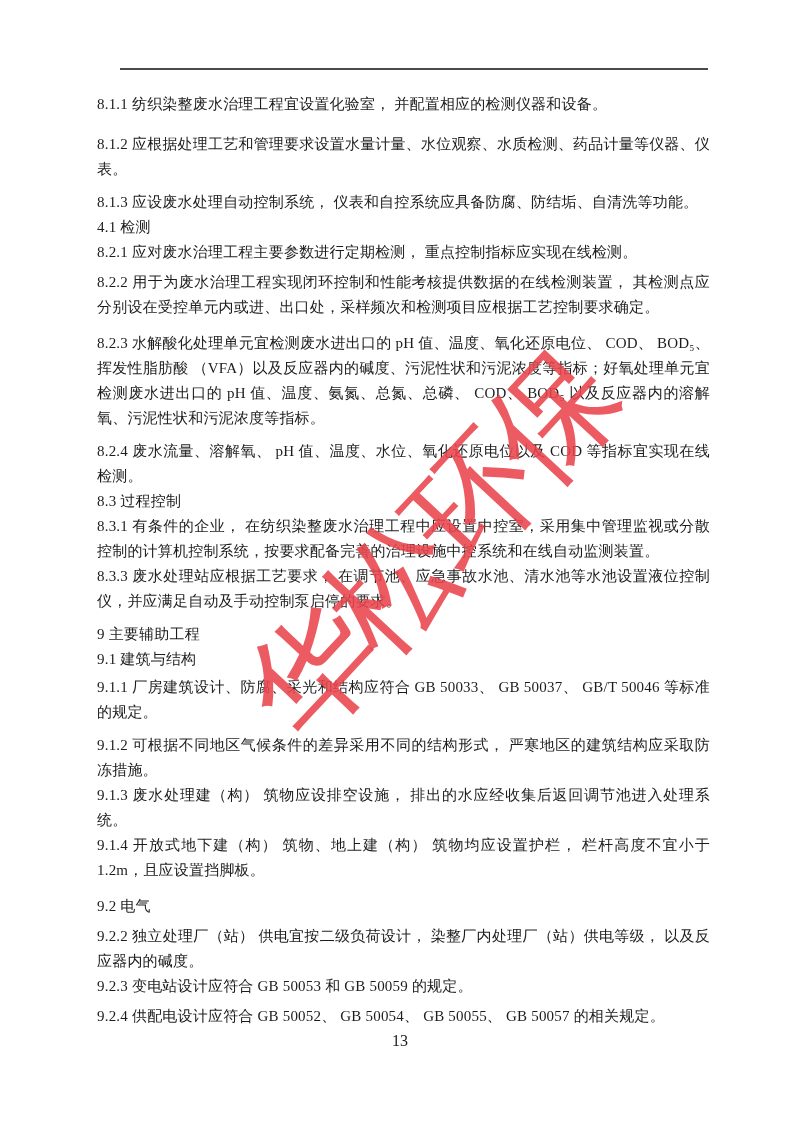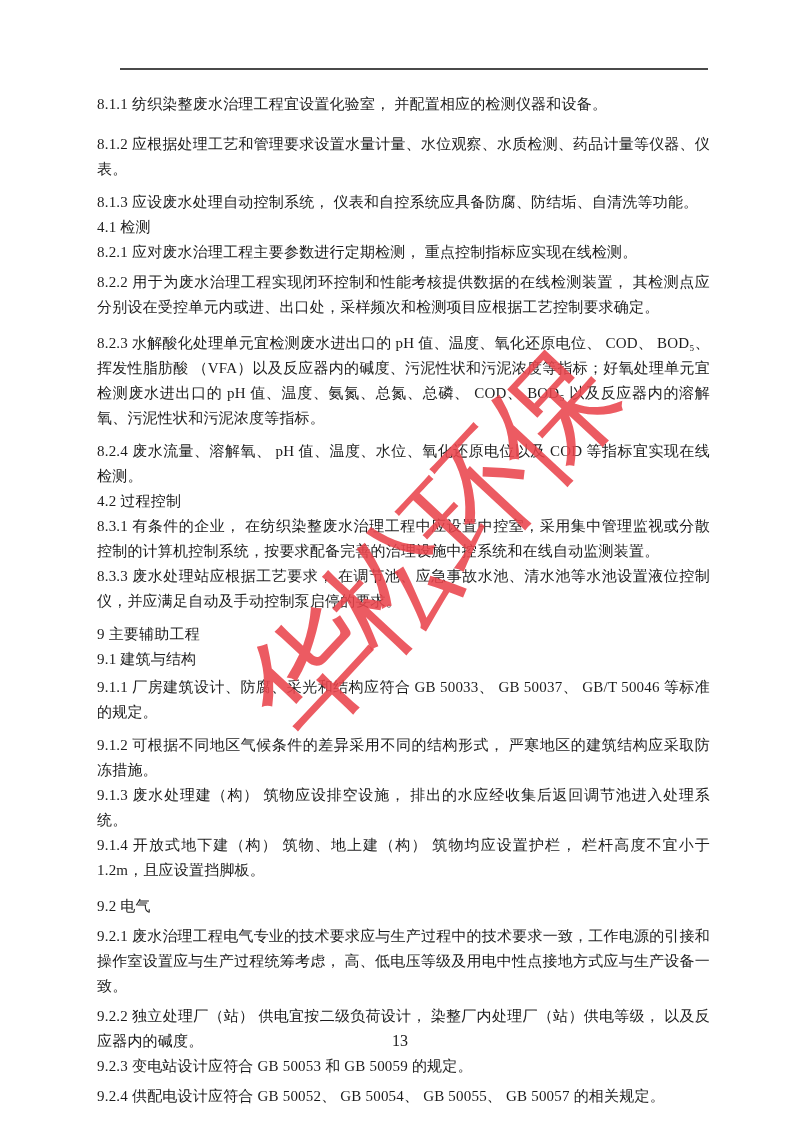--- a/index.html
+++ b/index.html
@@ -79,31 +79,30 @@
 
   <div class="content">
     <p class="mb15">8.1.1 纺织染整废水治理工程宜设置化验室， 并配置相应的检测仪器和设备。</p>
     <p class="mb8">8.1.2 应根据处理工艺和管理要求设置水量计量、水位观察、水质检测、药品计量等仪器、仪表。</p>
     <p class="mb0">8.1.3 应设废水处理自动控制系统， 仪表和自控系统应具备防腐、防结垢、自清洗等功能。</p>
     <p class="mb0">4.1 检测</p>
     <p class="mb5">8.2.1 应对废水治理工程主要参数进行定期检测， 重点控制指标应实现在线检测。</p>
     <p class="mb11">8.2.2 用于为废水治理工程实现闭环控制和性能考核提供数据的在线检测装置， 其检测点应分别设在受控单元内或进、出口处，采样频次和检测项目应根据工艺控制要求确定。</p>
     <p class="mb8">8.2.3 水解酸化处理单元宜检测废水进出口的 pH 值、温度、氧化还原电位、 COD、 BOD₅、挥发性脂肪酸 （VFA）以及反应器内的碱度、污泥性状和污泥浓度等指标；好氧处理单元宜检测废水进出口的 pH 值、温度、氨氮、总氮、总磷、 COD、 BOD₅ 以及反应器内的溶解氧、污泥性状和污泥浓度等指标。</p>
     <p class="mb0">8.2.4 废水流量、溶解氧、 pH 值、温度、水位、氧化还原电位以及 COD 等指标宜实现在线检测。</p>
-    <p class="mb0">4.2 过程控制</p>
+    <p class="mb0">8.3 过程控制</p>
     <p class="mb0">8.3.1 有条件的企业， 在纺织染整废水治理工程中应设置中控室，采用集中管理监视或分散控制的计算机控制系统，按要求配备完善的治理设施中控系统和在线自动监测装置。</p>
     <p class="mb8">8.3.3 废水处理站应根据工艺要求， 在调节池、应急事故水池、清水池等水池设置液位控制仪，并应满足自动及手动控制泵启停的要求。</p>
     <p class="mb0">9 主要辅助工程</p>
     <p class="mb3">9.1 建筑与结构</p>
     <p class="mb8">9.1.1 厂房建筑设计、防腐、采光和结构应符合 GB 50033、 GB 50037、 GB/T 50046 等标准的规定。</p>
     <p class="mb0">9.1.2 可根据不同地区气候条件的差异采用不同的结构形式， 严寒地区的建筑结构应采取防冻措施。</p>
     <p class="mb0">9.1.3 废水处理建（构） 筑物应设排空设施， 排出的水应经收集后返回调节池进入处理系统。</p>
     <p class="mb11">9.1.4 开放式地下建（构） 筑物、地上建（构） 筑物均应设置护栏， 栏杆高度不宜小于 1.2m，且应设置挡脚板。</p>
     <p class="mb5">9.2 电气</p>
-    <p class="mb5">9.2.1 废水治理工程电气专业的技术要求应与生产过程中的技术要求一致，工作电源的引接和操作室设置应与生产过程统筹考虑， 高、低电压等级及用电中性点接地方式应与生产设备一致。</p>
     <p class="mb0">9.2.2 独立处理厂（站） 供电宜按二级负荷设计， 染整厂内处理厂（站）供电等级， 以及反应器内的碱度。</p>
     <p class="mb5">9.2.3 变电站设计应符合 GB 50053 和 GB 50059 的规定。</p>
     <p class="mb0">9.2.4 供配电设计应符合 GB 50052、 GB 50054、 GB 50055、 GB 50057 的相关规定。</p>
 
   </div>
 
   <div class="watermark">华松环保</div>
 
   <div class="page-number">13</div>
 

